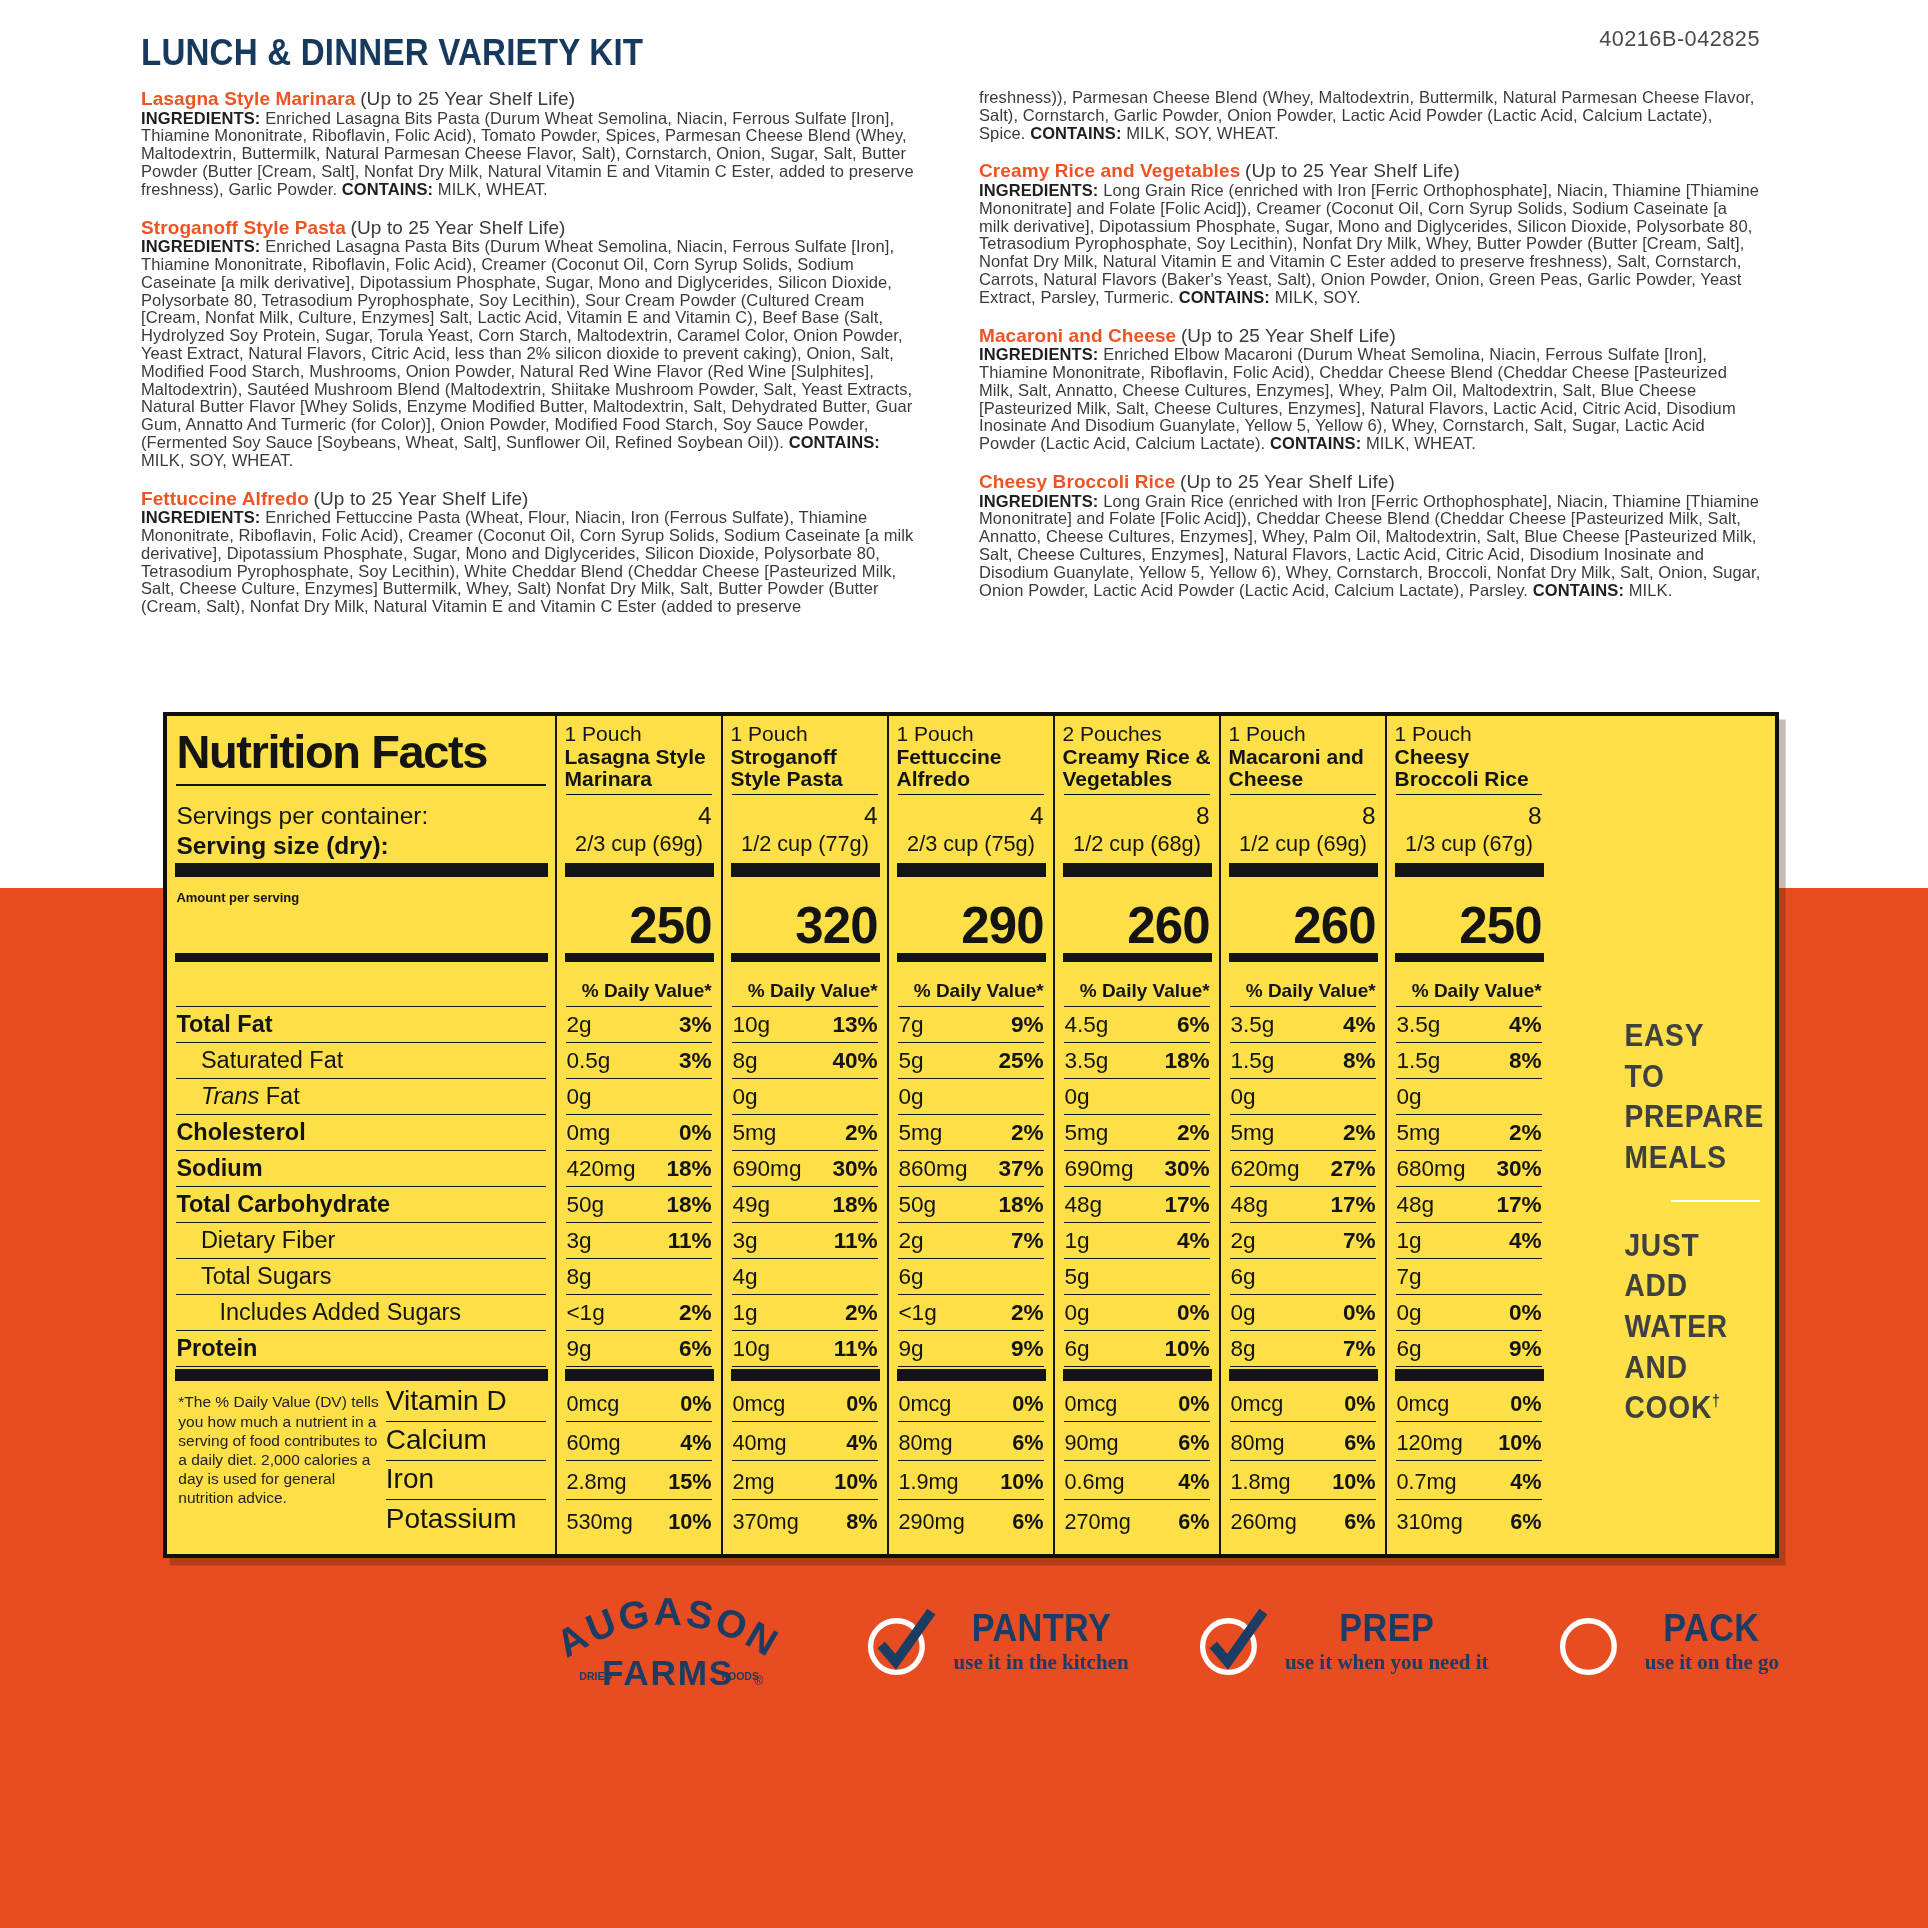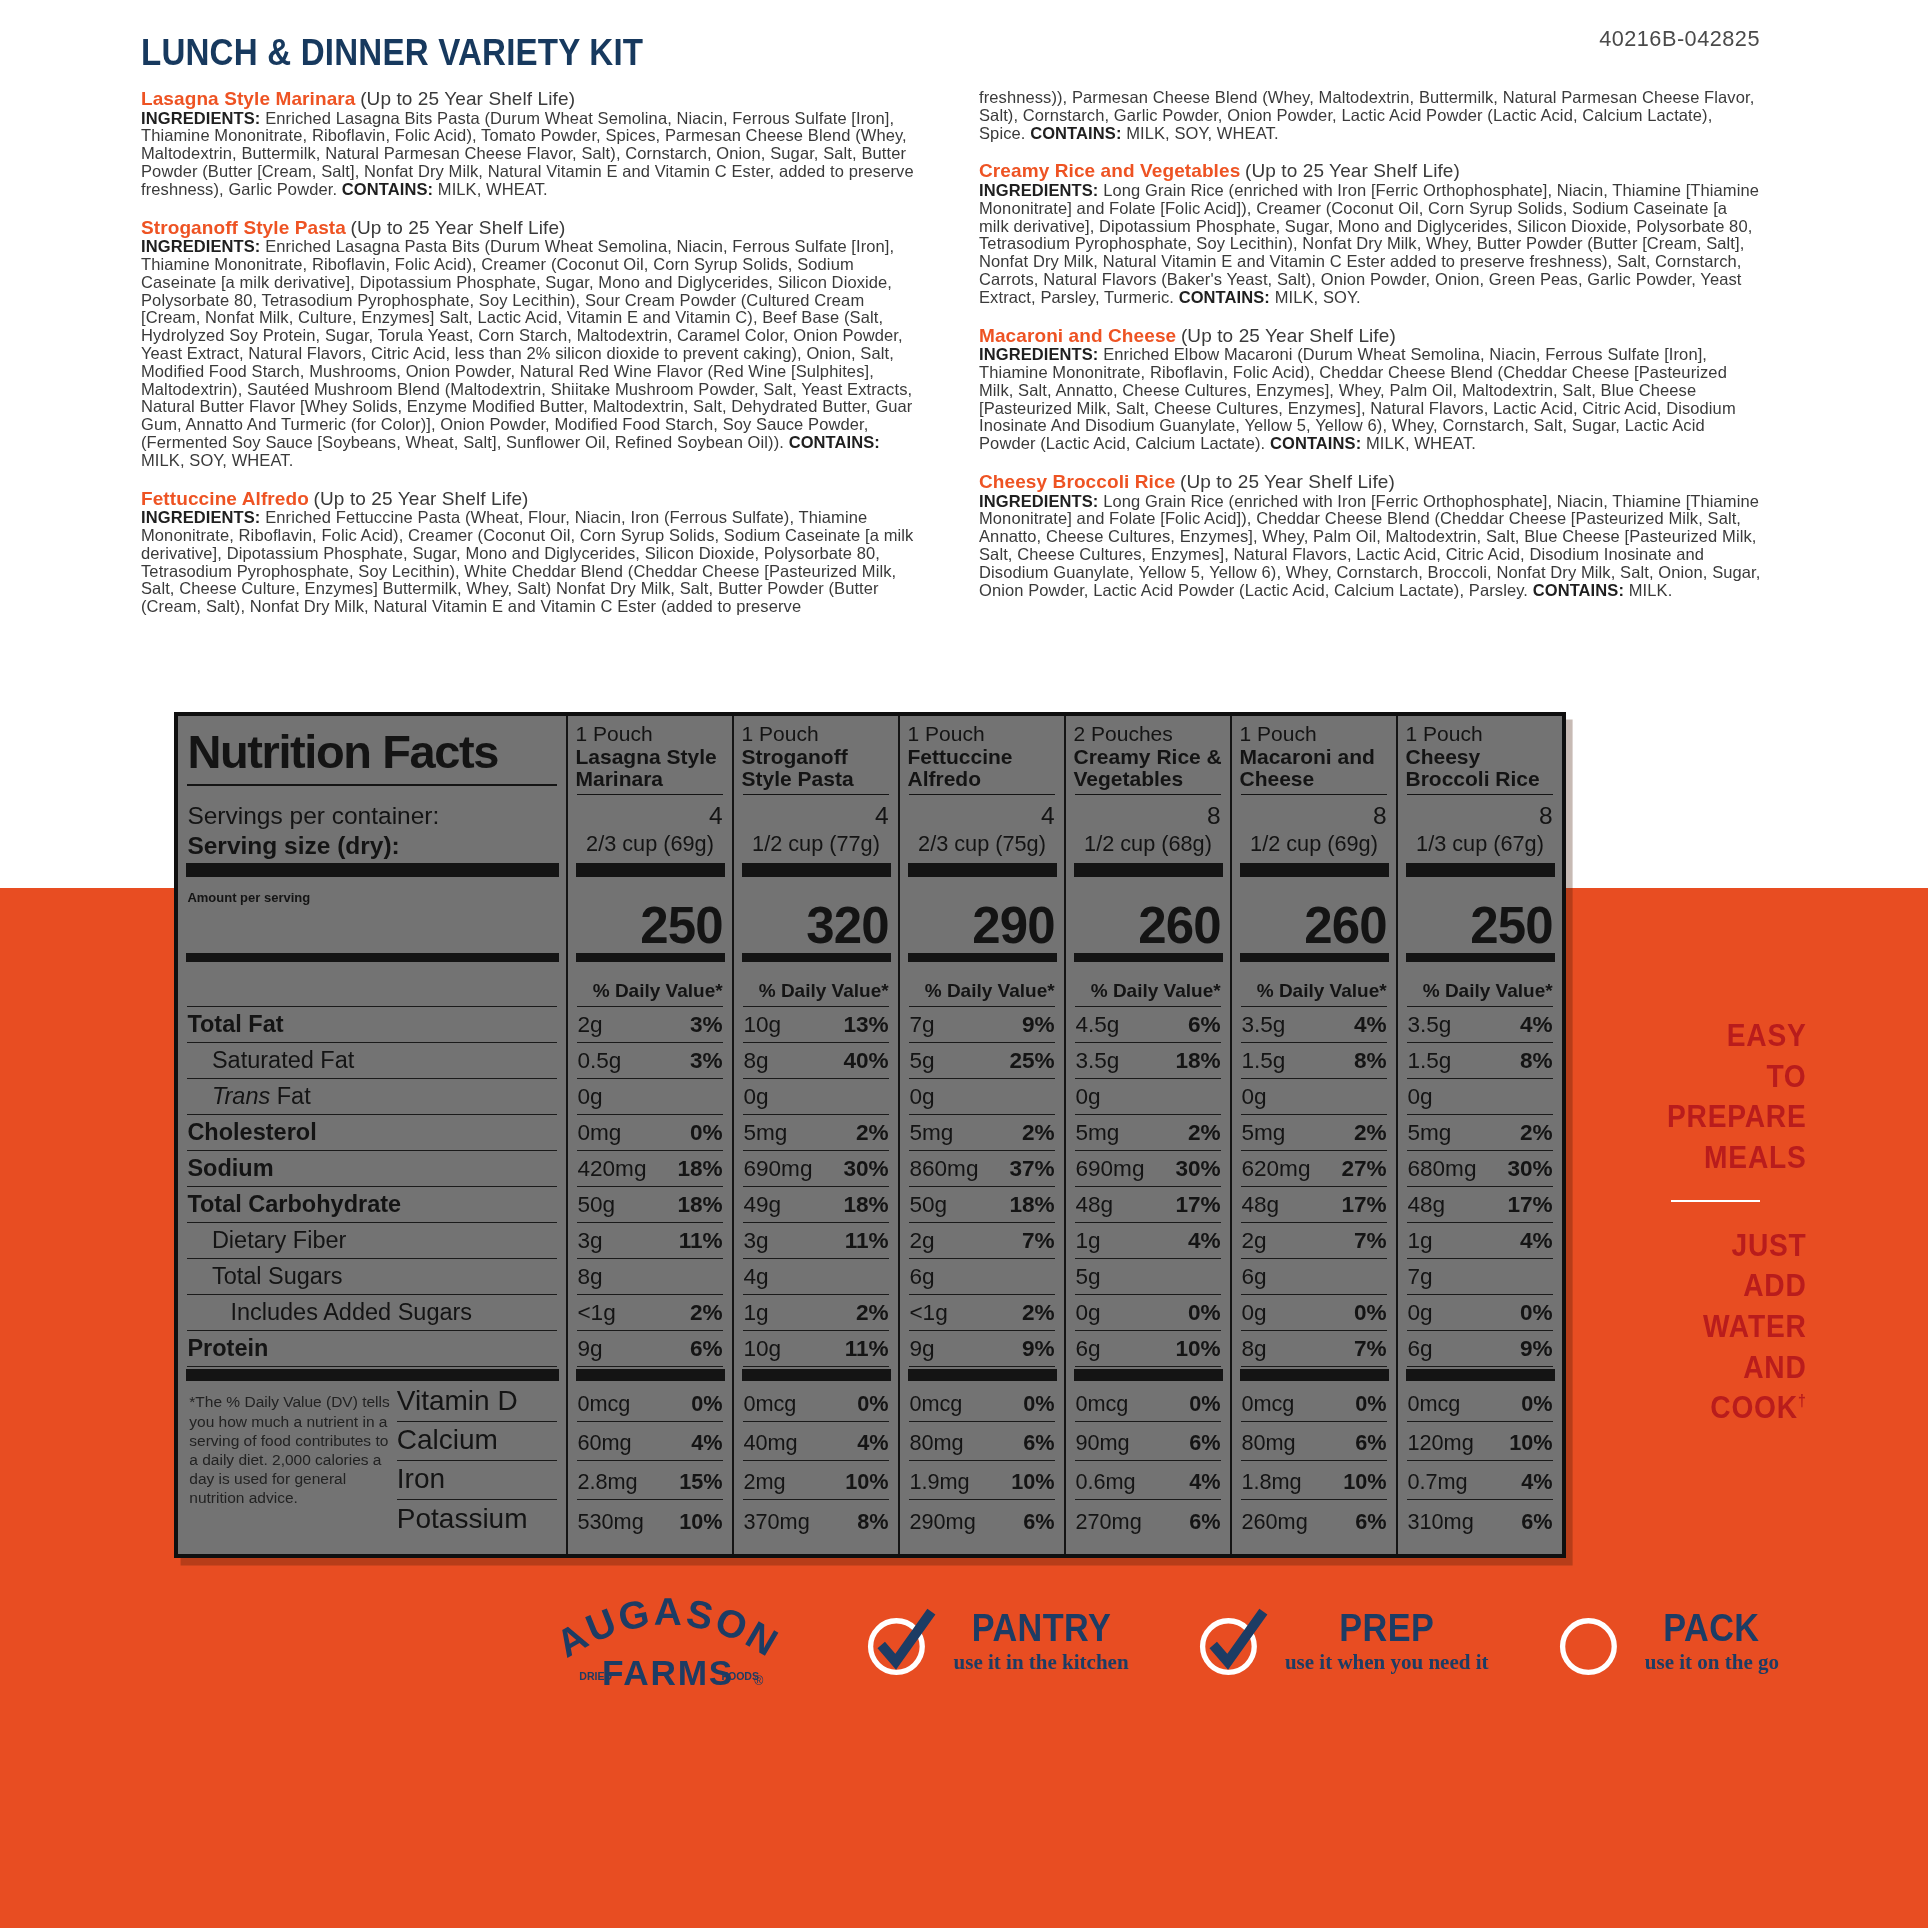--- a/index.html
+++ b/index.html
@@ -16,21 +16,21 @@
   .col{width:782px;flex:none;font-size:16.5px;line-height:1.08;letter-spacing:0.1px;color:#3A3A3A;}
   .sec{margin:0 0 19px 0;}
   .h-orange{color:#EE5323;font-weight:bold;font-size:19px;}
   .shelf{font-size:19px;color:#3A3A3A;}
   .blk{color:#1F1F1F;font-weight:bold;}
 
   
   .orange-bg{position:absolute;left:0;right:0;top:888px;bottom:0;background:#E84D22;}
 
   
-  .ntable{position:absolute;left:174px;top:712px;width:1392px;background:#737373;
+  .ntable{position:absolute;left:163px;top:712px;width:1616px;background:#fde047;
           border:4.7px solid #0F0F0F;box-sizing:border-box;color:#141414;z-index:5;
           box-shadow:6.6px 7.5px 0 rgba(70,25,5,0.30);}
   .trow{display:flex;align-items:stretch;}
   .tlabel{width:388px;flex:none;box-sizing:border-box;display:flex;flex-direction:column;}
   .tcell{width:166px;flex:none;border-left:2.8px solid #141414;box-sizing:border-box;
          display:flex;flex-direction:column;}
   .grow{flex:1;}
 
   .thead{height:168px;}
   .nf-title{font-size:47px;font-weight:900;letter-spacing:-1.4px;padding:7.5px 7.5px 0 9.4px;white-space:nowrap;}
@@ -73,21 +73,21 @@
   .vitnames{flex:1;display:flex;flex-direction:column;padding-left:3.8px;}
   .vname{height:39px;border-bottom:1.9px solid #1A1A1A;margin-right:9.4px;font-size:28px;
          display:flex;align-items:flex-end;padding-bottom:3.8px;box-sizing:border-box;}
   .vcell{padding-top:0;}
   .vline{height:39px;margin:0 9.4px;border-bottom:1.9px solid #1A1A1A;display:flex;
          justify-content:space-between;align-items:flex-end;padding-bottom:3.8px;
          font-size:21.7px;box-sizing:border-box;}
   .nb{border-bottom:none !important;}
 
   
-  .sidebanner{position:absolute;left:1612px;top:1015px;width:207px;text-align:right;color:#b91c1c;z-index:6;}
+  .sidebanner{position:absolute;left:1612px;top:1015px;width:207px;text-align:left;color:#404040;z-index:6;}
   .bl{font-size:32px;font-weight:800;line-height:1.27;letter-spacing:0.9px;transform:scaleX(0.88);}
   .bdiv{width:89px;border-top:2.8px solid #FFFFFF;margin:22.6px auto;}
   .dag{font-size:16px;}
 
   
   .footer{position:absolute;left:527px;top:1584px;width:1252px;height:113px;display:flex;
           align-items:center;justify-content:space-between;z-index:6;}
   .logo{width:282px;flex:none;}
   .badge{display:flex;align-items:center;gap:11.3px;}
   .bicon{width:79px;height:77px;flex:none;}

